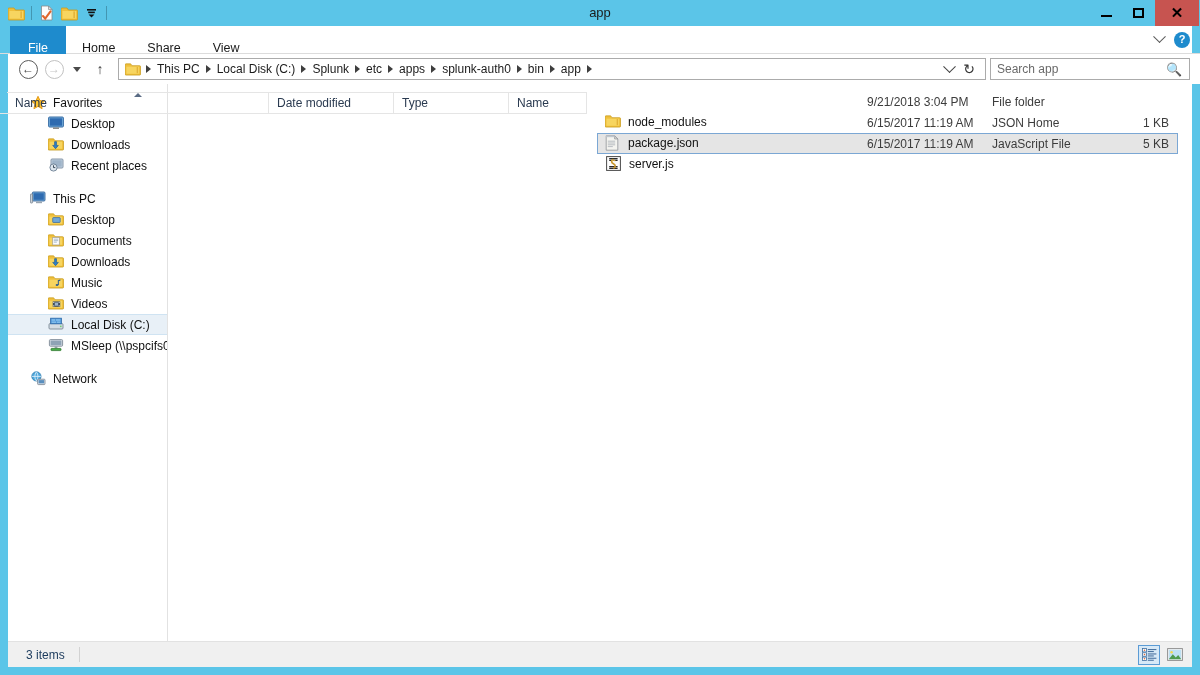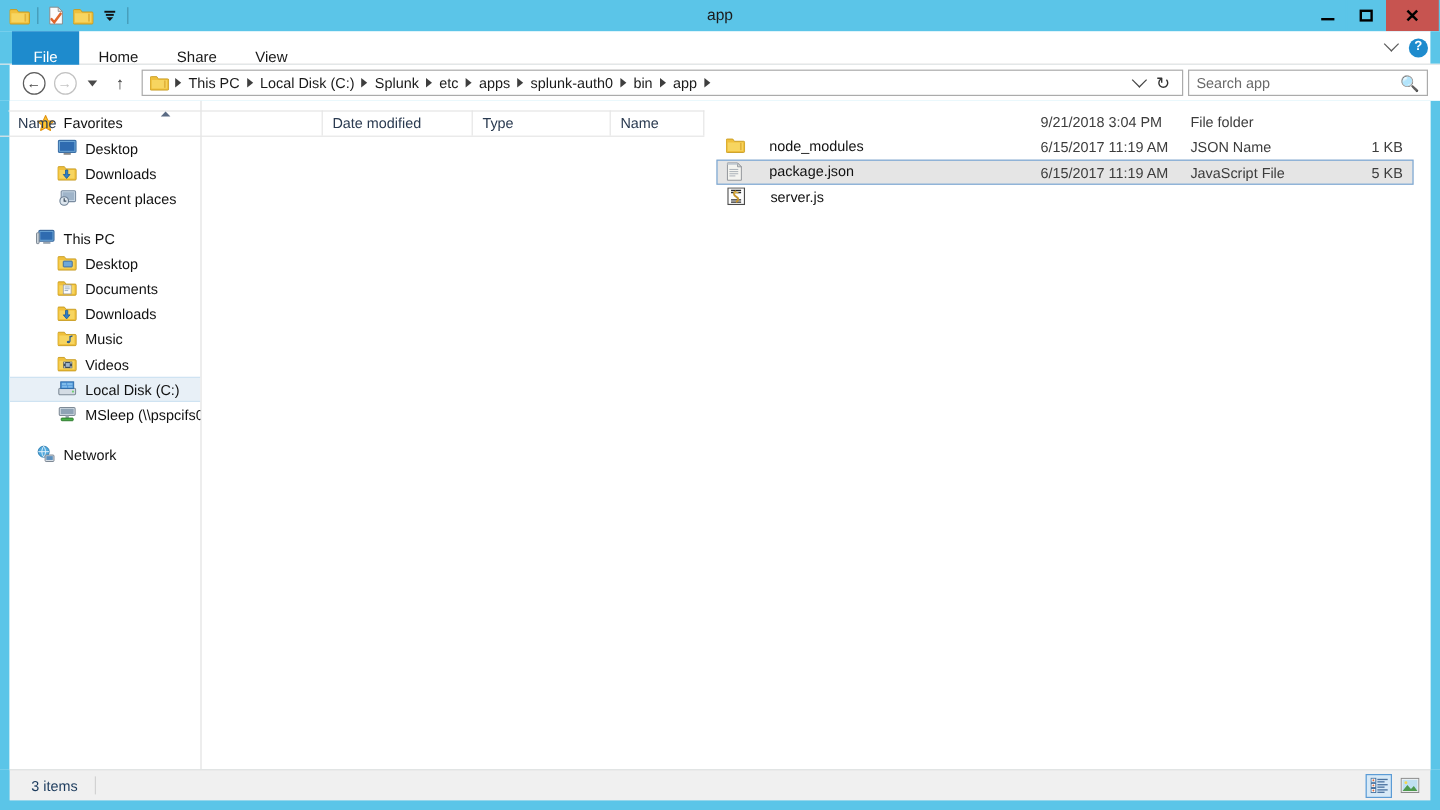--- a/index.html
+++ b/index.html
@@ -237,21 +237,21 @@
     cursor: default;
     margin-left: 10px;
   }
   .row.focused {
     border: 1px solid #7BA7D4;
     background: #e5e5e5;
     margin-right: 14px;
     height: 21px;
   }
   .cell { display: flex; align-items: center; padding-left: 8px; overflow: hidden; white-space: nowrap; }
-  .cell.c-name { width: 262px; flex: 0 0 262px; gap: 20px; margin-top: 40px; }
+  .cell.c-name { width: 262px; flex: 0 0 262px; gap: 7px; margin-top: 40px; }
   .cell.c-date { width: 125px; flex: 0 0 125px; color: #3c3c3c; }
   .cell.c-type { width: 115px; flex: 0 0 115px; color: #3c3c3c; }
   .cell.c-size { width: 78px; flex: 0 0 78px; color: #3c3c3c; justify-content: flex-end; padding-right: 8px; }
   .row.focused .cell.c-name { width: 261px; flex: 0 0 261px; }
 
   
   .statusbar {
     height: 26px; flex: 0 0 26px;
     background: #F0F0F0;
     border-top: 1px solid #E2E2E2;
@@ -603,21 +603,21 @@
               <svg width="14" height="16" viewBox="0 0 14 16">
                 <path d="M1.2 0.8 h8.4 l3.2 3.2 v11.2 h-11.6z" fill="#F4F4F0" stroke="#8E9298" stroke-width="0.8"></path>
                 <path d="M9.6 0.8 v3.2 h3.2z" fill="#DADCD8" stroke="#8E9298" stroke-width="0.7"></path>
                 <path d="M1.2 0.8 h8.4 v1.4 h-8.4z" fill="#BFC7CF"></path>
                 <path d="M2.8 6.2 h7.4 M2.8 8 h7.4 M2.8 9.8 h7.4 M2.8 11.6 h5" stroke="#A8AFB6" stroke-width="0.8"></path>
               </svg>
             </span>
             <span>package.json</span>
           </div>
           <div class="cell c-date">6/15/2017 11:19 AM</div>
-          <div class="cell c-type">JSON Name</div>
+          <div class="cell c-type">JSON Home</div>
           <div class="cell c-size">1 KB</div>
         </div>
 
         <div class="row focused">
           <div class="cell c-name">
             <span class="ico">
               <svg width="15" height="15" viewBox="0 0 15 15">
                 <rect x="0.6" y="0.6" width="13.8" height="13.8" fill="#FDFDFD" stroke="#4A4A4A" stroke-width="1"></rect>
                 <path d="M3.2 2.6 h8.4 M3.2 4.4 h8.4 M3.2 10.6 h8.4 M3.2 12.4 h8.4" stroke="#2B2B2B" stroke-width="1.1"></path>
                 <path d="M7.4 3.2 c-2.4 1.2 -2.4 3.4 0 4.6 c2.4 1.2 2.4 3.4 0 4.6" stroke="#C7952B" stroke-width="1.6" fill="none"></path>

